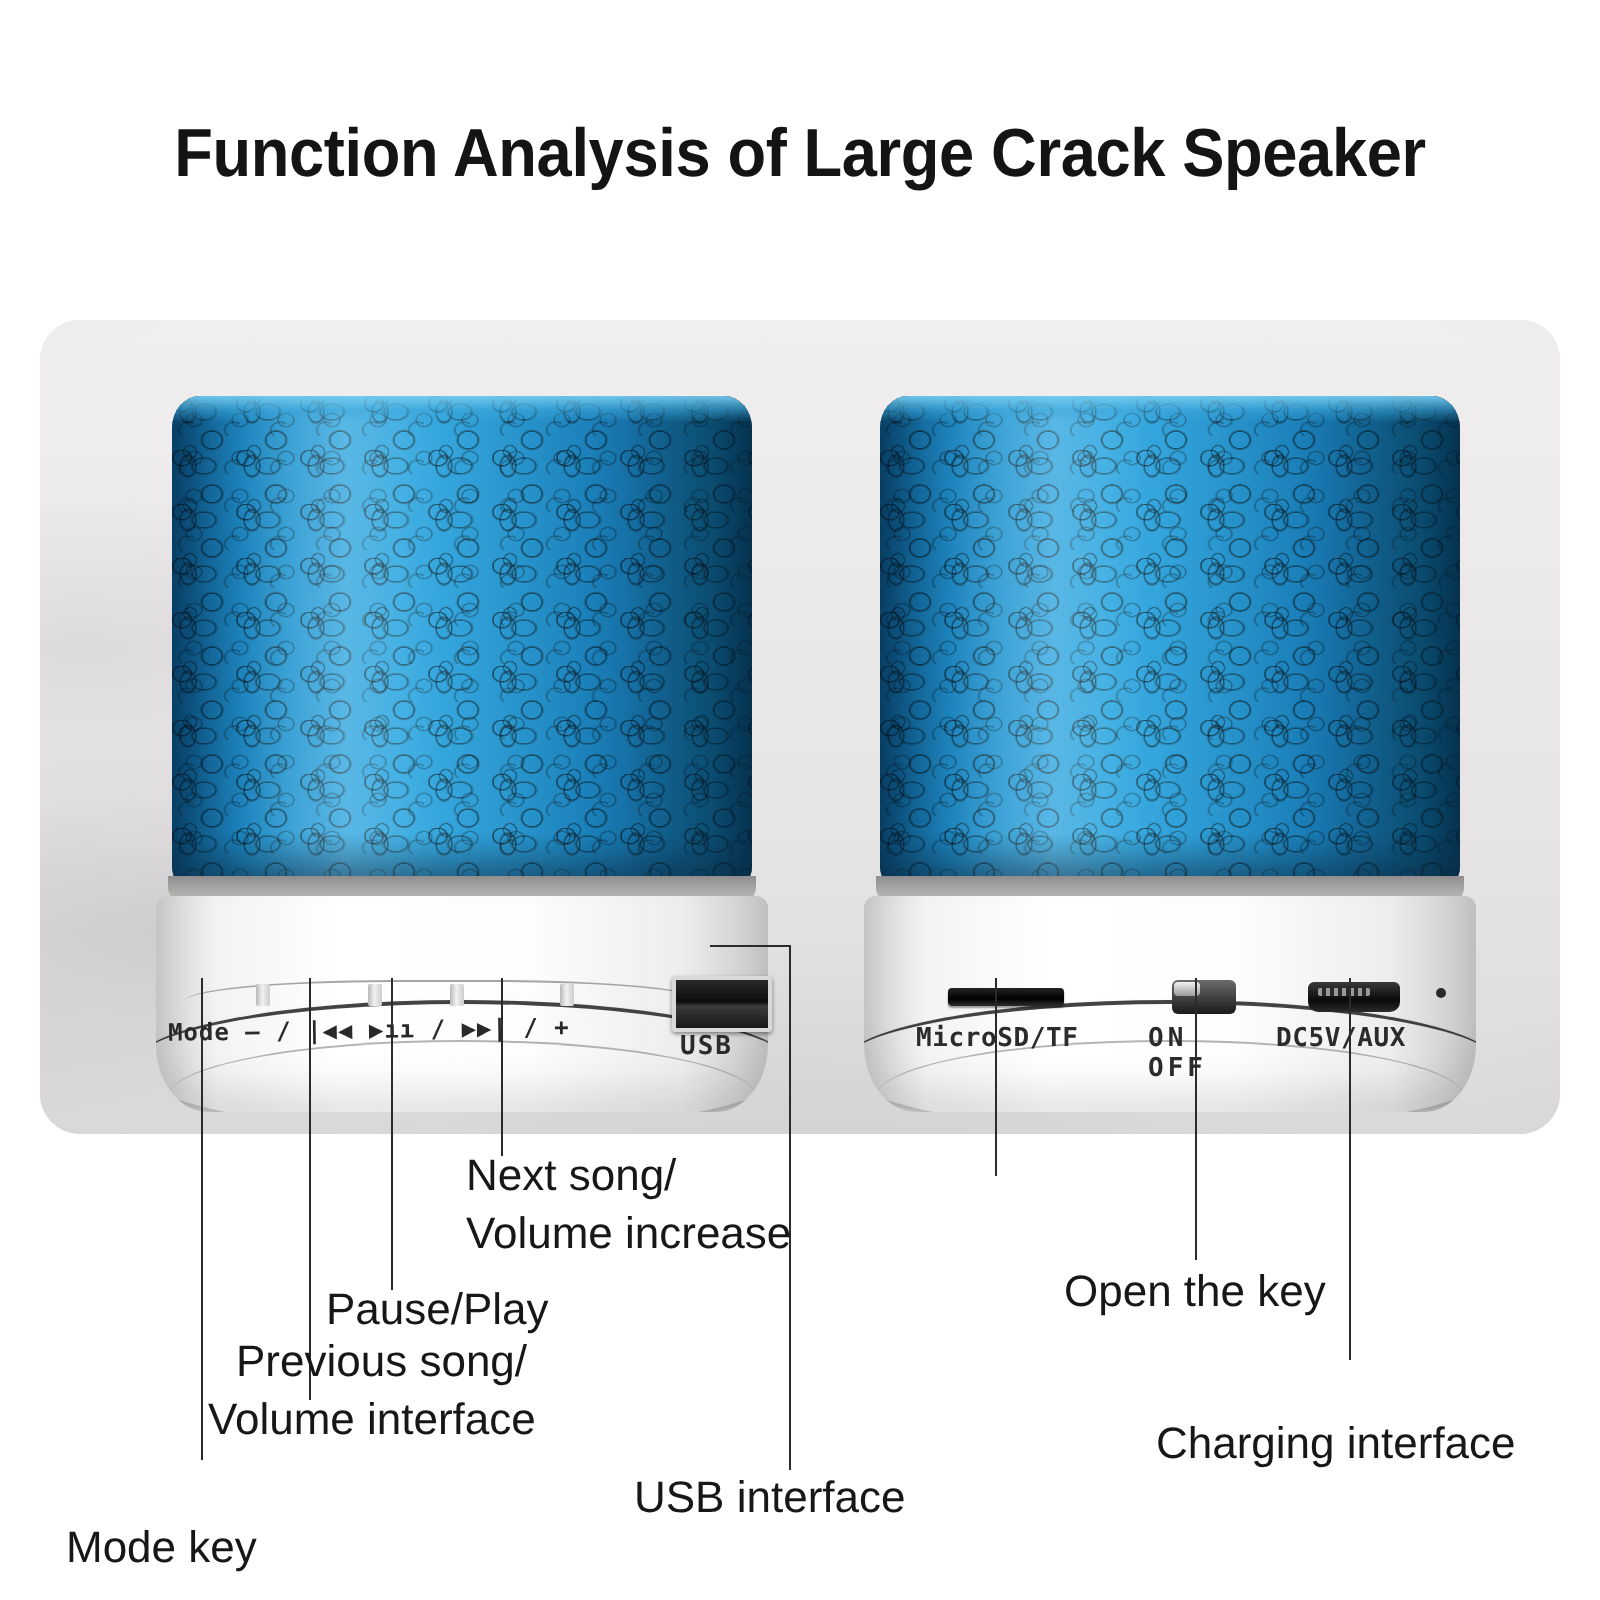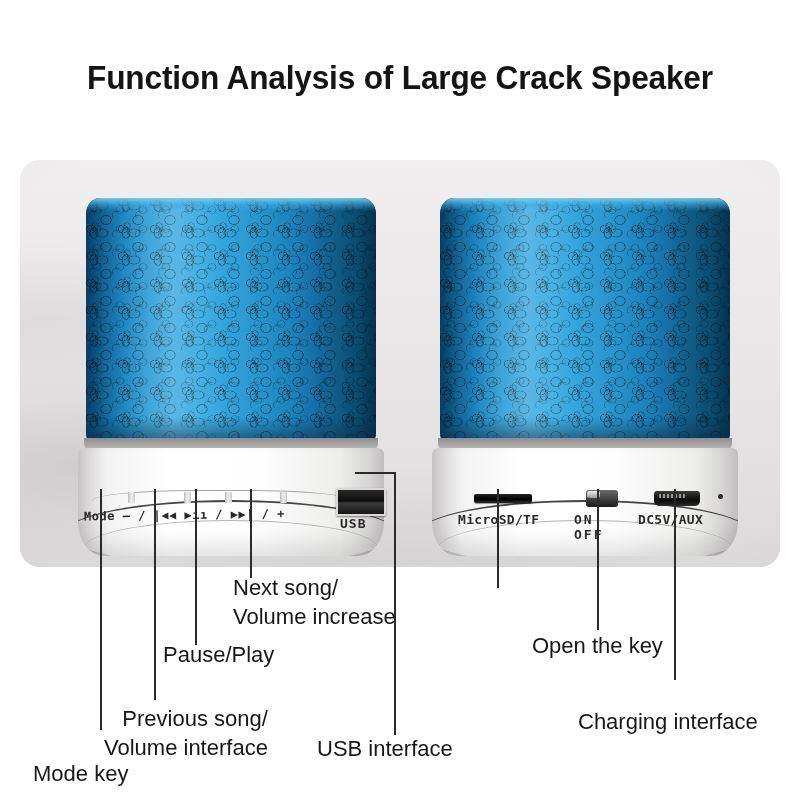--- a/index.html
+++ b/index.html
@@ -316,21 +316,21 @@
 
   <div class="callout" style="left:163px;top:641px;">
     <span>Pause/Play</span>
   </div>
 
   <div class="callout two" style="left:233px;top:573px;">
     <span>Next song/</span>
     <span class="l2">Volume increase</span>
   </div>
 
-  <div class="callout two" style="left:118px;top:704px;text-align:right;">
+  <div class="callout two" style="left:118px;top:666px;">
     <span>Previous song/</span>
     <span class="l2" style="margin-left:-14px">Volume interface</span>
   </div>
 
   <div class="callout" style="left:33px;top:760px;">
     <span>Mode key</span>
   </div>
 
   <div class="callout" style="left:317px;top:735px;">
     <span>USB interface</span>

